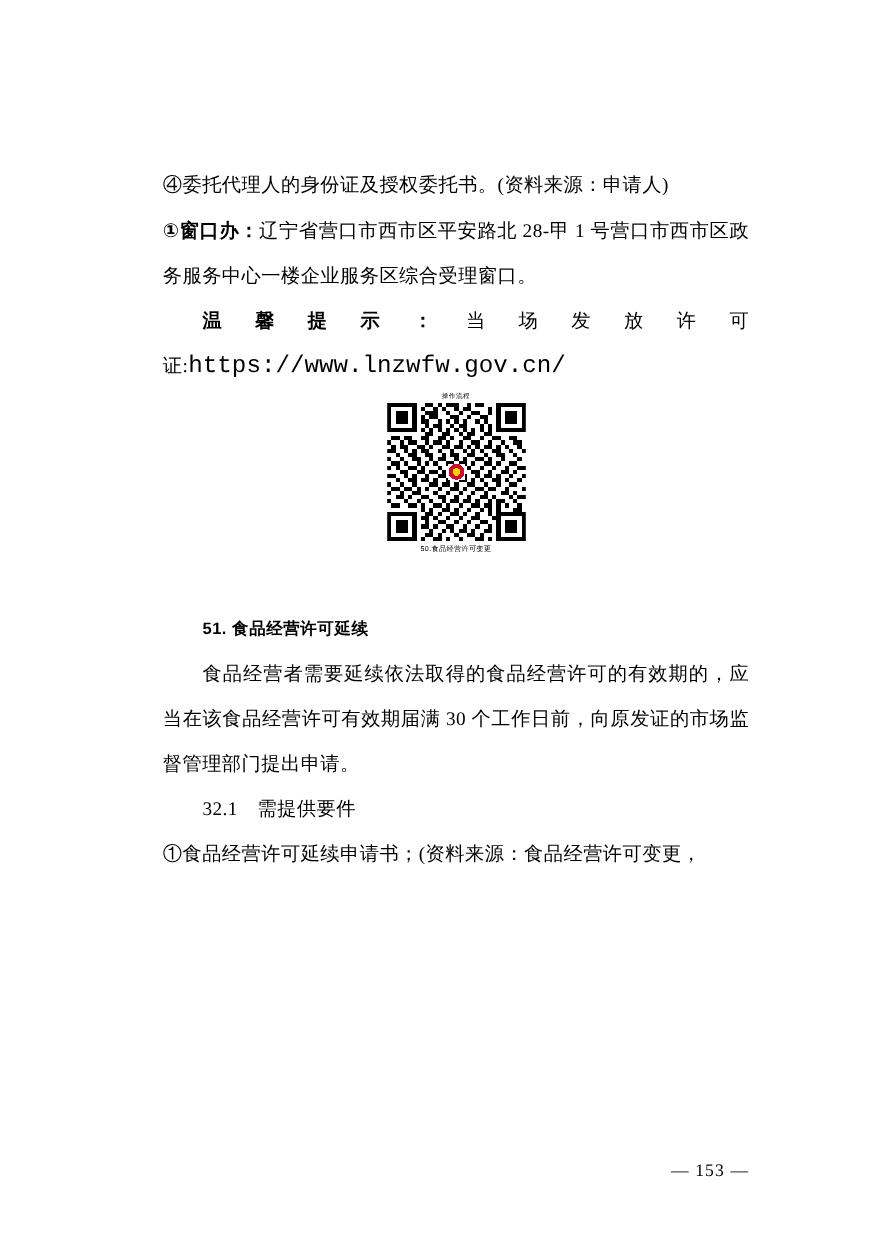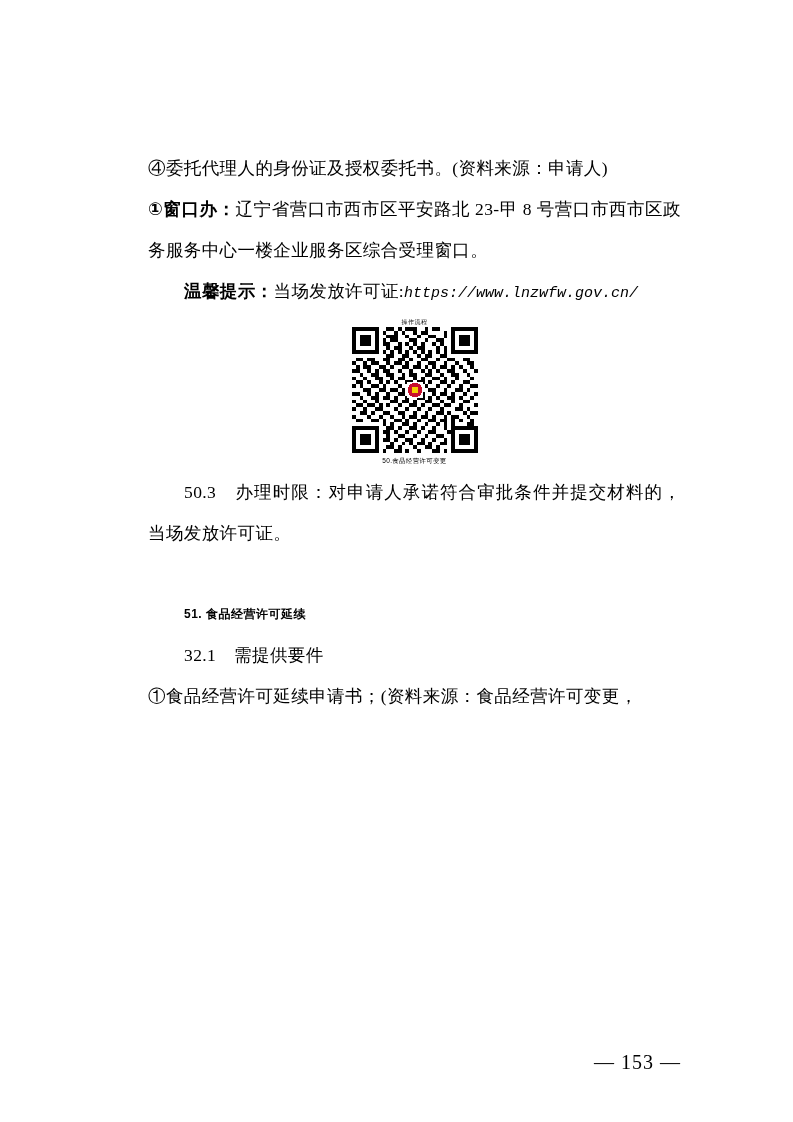--- a/index.html
+++ b/index.html
@@ -29,34 +29,33 @@
     line-height: 41px;
     text-align: justify;
     text-justify: inter-ideograph;
     margin: 0;
     letter-spacing: 0.4px;
   }
   .indent {
     text-indent: 36px;
   }
   .heading {
-    font-size: 12px;
+    font-size: 15px;
     font-weight: bold;
     font-family: "Liberation Sans", "DejaVu Sans", sans-serif;
     line-height: 41px;
     margin: 0;
     text-indent: 36px;
     letter-spacing: 0.5px;
   }
   .spacer-lg { height: 40px; }
   .mono-url {
     font-family: "Liberation Mono", "DejaVu Sans Mono", monospace;
-    font-size: 15px;
+    font-size: 22px;
     letter-spacing: 0;
-    font-style: italic;
   }
   .bold-inline {
     font-weight: bold;
     font-family: "Liberation Sans", "DejaVu Sans", sans-serif;
     margin-top: 23px;
   }
   .qr-block {
     width: 100%;
     display: flex;
     flex-direction: column;
@@ -80,34 +79,34 @@
     font-size: 6.5px;
     font-family: "Liberation Sans", "DejaVu Sans", sans-serif;
     line-height: 11px;
     letter-spacing: 0.3px;
     margin-top: 2px;
   }
   .footer {
     position: absolute;
     right: 112px;
     bottom: 48px;
-    font-size: 20px;
+    font-size: 16px;
     font-family: "Liberation Serif", "DejaVu Serif", serif;
     letter-spacing: 1px;
   }
 </style>
 </head>
 <body>
 
 <div class="page">
 
   <p class="para">④委托代理人的身份证及授权委托书。(资料来源：申请人)</p>
 
 
-  <p class="para"><span class="bold-inline">①窗口办：</span><span>辽宁省营口市西市区平安路北 23-甲 8 号营口市西市区政务服务中心一楼企业服务区综合受理窗口。</span></p>
+  <p class="para"><span class="bold-inline">①窗口办：</span><span>辽宁省营口市西市区平安路北 28-甲 1 号营口市西市区政务服务中心一楼企业服务区综合受理窗口。</span></p>
 
   <p class="para indent"><span class="bold-inline">温馨提示：</span><span>当场发放许可证:</span><span class="mono-url">https://www.lnzwfw.gov.cn/</span></p>
 
   <div class="qr-block">
     <div class="qr-caption-top">操作流程</div>
     <svg class="qr-img" viewBox="0 0 33 33" shape-rendering="crispEdges">
       <rect x="0" y="0" width="33" height="33" fill="#ffffff"></rect>
       <g fill="#000000">
         <rect x="0" y="0" width="7" height="1"></rect>
           <rect x="9" y="0" width="2" height="1"></rect>
@@ -450,27 +449,27 @@
       </g>
       <g>
         <rect x="14.5" y="14.5" width="4" height="4" fill="#ffffff"></rect>
         <circle cx="16.5" cy="16.5" r="1.9" fill="#c8102e"></circle>
         <circle cx="16.5" cy="16.5" r="0.9" fill="#f5d000"></circle>
       </g>
     </svg>
     <div class="qr-caption-bottom">50.食品经营许可变更</div>
   </div>
 
-  <p class="para indent">50.3　办理时限：对申请人承诺符合审批条件并提交材料的，当场发放许可证。</p>
 
 
   <div class="spacer-lg"></div>
 
   <p class="heading">51. 食品经营许可延续</p>
 
+  <p class="para indent">食品经营者需要延续依法取得的食品经营许可的有效期的，应当在该食品经营许可有效期届满 30 个工作日前，向原发证的市场监督管理部门提出申请。</p>
 
   <p class="para indent">32.1　需提供要件</p>
 
   <p class="para">①食品经营许可延续申请书；(资料来源：食品经营许可变更，</p>
 
 </div>
 
 <div class="footer">— 153 —</div>
 
 </body></html>

